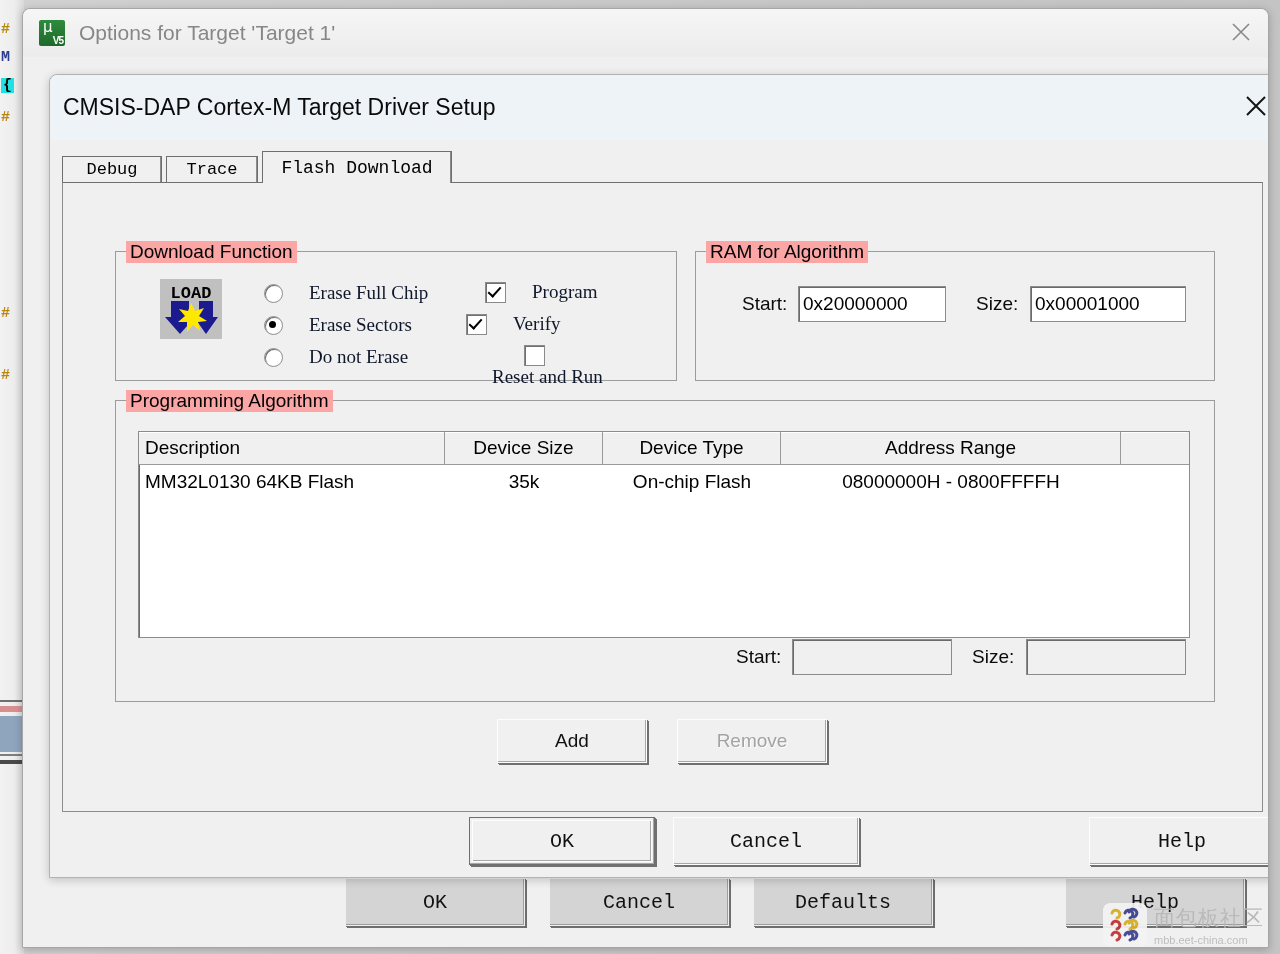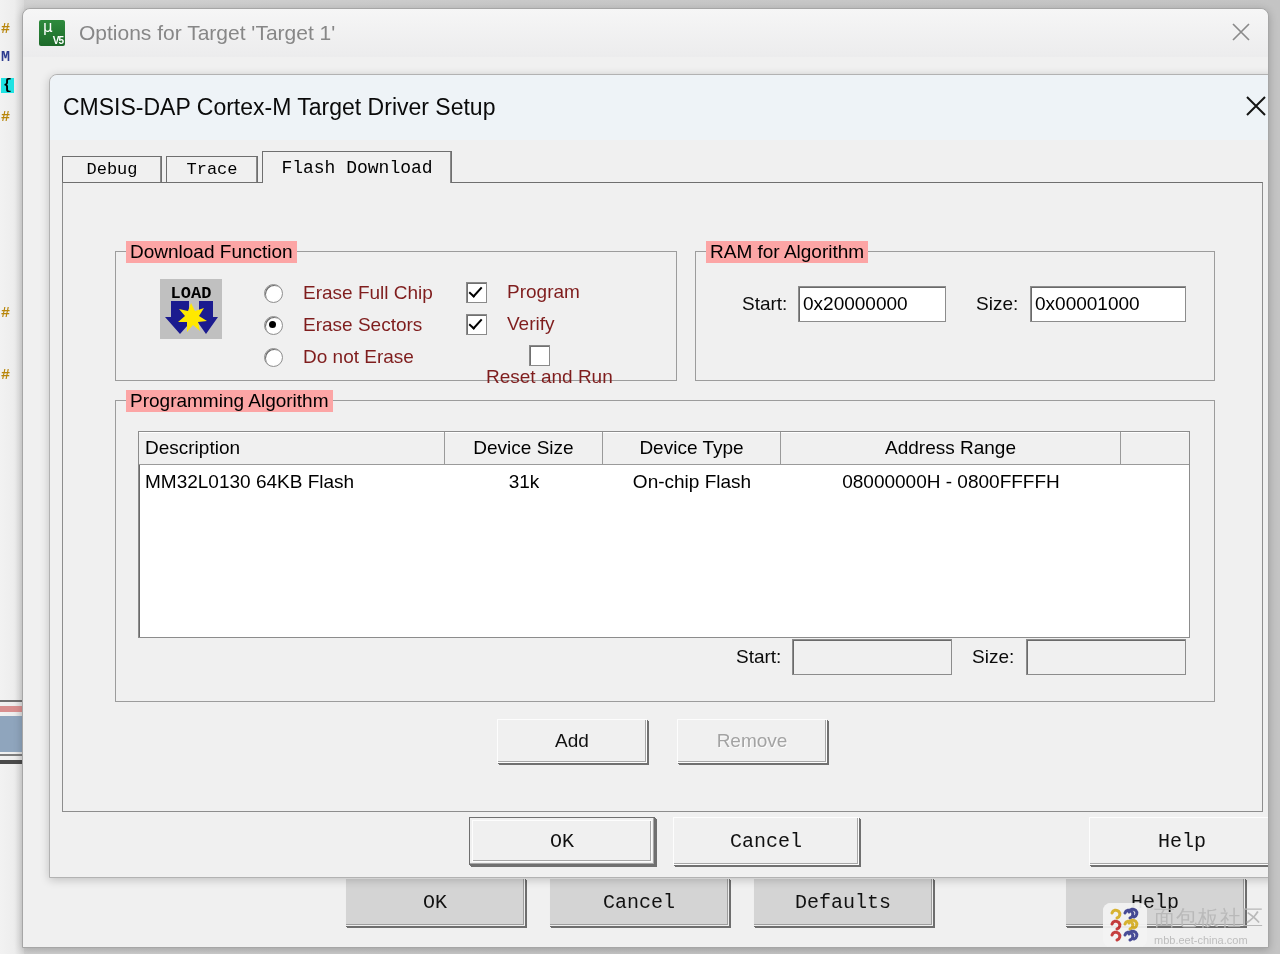--- a/index.html
+++ b/index.html
@@ -223,23 +223,24 @@
   .checkbox.on::after {
     content: "";
     position: absolute;
     left: 5px; top: 1px;
     width: 5px; height: 11px;
     border: solid #000;
     border-width: 0 2.6px 2.6px 0;
     transform: rotate(42deg);
   }
   .opt-label {
-    margin-left: 20px;
-    font-size: 19px;
-    color: #7f1d1d;
+    margin-left: 26px;
+    font-size: 19px;
+    color: #0f172a;
+    font-family: Liberation Serif, serif;
   }
 
   
   .load-icon {
     position: absolute;
     width: 62px; height: 60px;
     background: #c0c0c0;
   }
 
   
@@ -451,21 +452,21 @@
             </div>
             <div class="opt-row" style="left:148px; top:62px;">
               <span class="radio on"></span>
               <span class="opt-label">Erase Sectors</span>
             </div>
             <div class="opt-row" style="left:148px; top:94px;">
               <span class="radio"></span>
               <span class="opt-label">Do not Erase</span>
             </div>
 
-            <div class="opt-row" style="left:350px; top:29px;justify-content:center;">
+            <div class="opt-row" style="left:369px; top:29px;justify-content:center;">
               <span class="checkbox on"></span>
               <span class="opt-label">Program</span>
             </div>
             <div class="opt-row" style="left:350px; top:61px;">
               <span class="checkbox on"></span>
               <span class="opt-label">Verify</span>
             </div>
             <div class="opt-row" style="left:350px; top:93px;flex-direction:column;">
               <span class="checkbox"></span>
               <span class="opt-label">Reset and Run</span>
@@ -488,21 +489,21 @@
             <div class="listview" style="left:22px; top:30px; width:1050px; height:205px;">
               <div class="lv-head">
                 <div class="lv-th" style="width:306px;">Description</div>
                 <div class="lv-th c" style="width:158px;">Device Size</div>
                 <div class="lv-th c" style="width:178px;">Device Type</div>
                 <div class="lv-th c" style="width:340px;">Address Range</div>
                 <div class="lv-th" style="width:66px;border-right:none;"></div>
               </div>
               <div class="lv-row">
                 <div class="lv-td" style="width:306px;">MM32L0130 64KB Flash</div>
-                <div class="lv-td c" style="width:158px;">31k</div>
+                <div class="lv-td c" style="width:158px;">35k</div>
                 <div class="lv-td c" style="width:178px;">On-chip Flash</div>
                 <div class="lv-td c" style="width:340px;">08000000H - 0800FFFFH</div>
               </div>
             </div>
 
             <div class="fld-label" style="left:620px; top:245px;">Start:</div>
             <div class="textbox dis" style="left:676px; top:238px; width:160px; height:36px;"></div>
 
             <div class="fld-label" style="left:856px; top:245px;">Size:</div>
             <div class="textbox dis" style="left:910px; top:238px; width:160px; height:36px;"></div>

